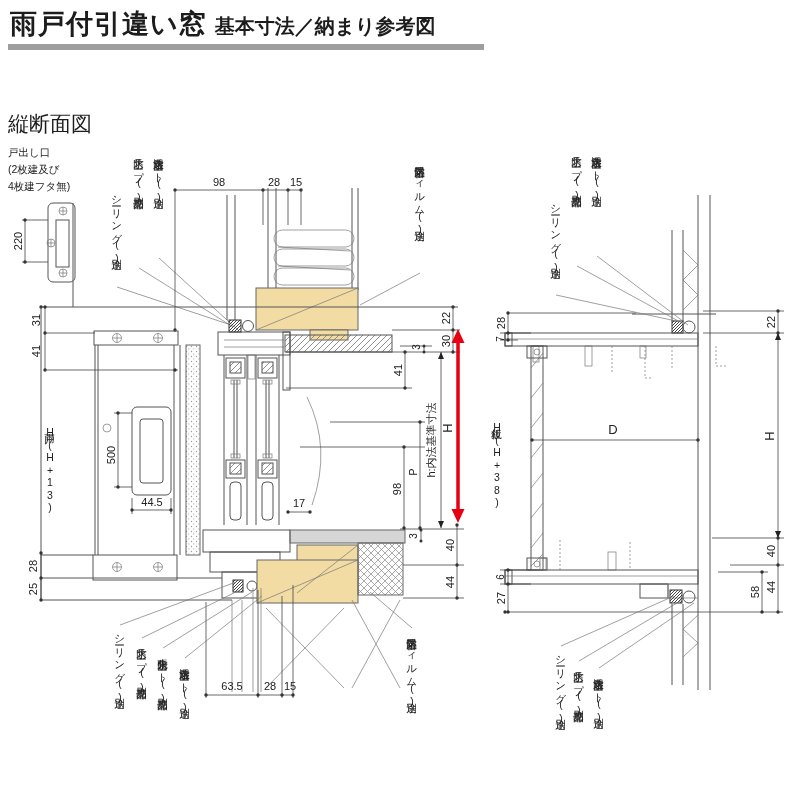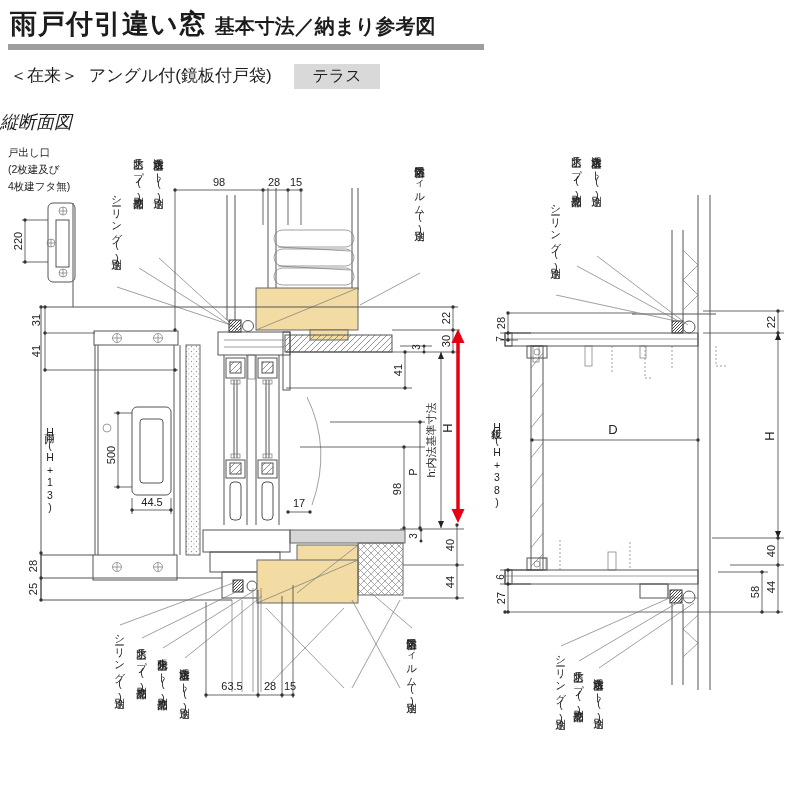--- a/index.html
+++ b/index.html
@@ -5,21 +5,21 @@
   html,body{margin:0;padding:0;background:#fff;width:800px;height:800px;overflow:hidden;
     font-family:"Liberation Sans","DejaVu Sans",sans-serif;color:#1c1c1c;}
   .page{position:relative;width:800px;height:792px;background:#fff;}
   .hdr-title{position:absolute;left:10px;top:6px;white-space:nowrap;}
   .hdr-title .main{font-size:27px;font-weight:bold;letter-spacing:1px;}
   .hdr-title .sub{font-size:20px;font-weight:bold;margin-left:8px;}
   .title-bar{position:absolute;left:8px;top:44px;width:476px;height:6px;background:#9e9e9e;}
   .subtitle{position:absolute;left:10px;top:64px;font-size:17px;white-space:nowrap;}
   .subtitle .mid{margin-left:6px;}
   .badge{display:inline-block;margin-left:18px;padding:2px 18px;font-size:16px;}
-  .section-label{position:absolute;left:0;top:110px;font-size:18px;font-style:italic;}
+  .section-label{position:absolute;left:8px;top:110px;font-size:21px;}
   svg{position:absolute;left:0;top:140px;}
   svg text{font-family:"Liberation Sans","DejaVu Sans",sans-serif;fill:#222;}
   .dim{font-size:11px;}
   .dimS{font-size:10px;}
   .lbl{font-size:10.5px;}
   .big{font-size:13px;}
   .vt{writing-mode:vertical-rl;text-orientation:upright;letter-spacing:0.5px;}
   .ln{stroke:#555;stroke-width:1;fill:none;}
   .thin{stroke:#777;stroke-width:0.7;fill:none;}
   .dimln{stroke:#444;stroke-width:0.8;fill:none;}
@@ -29,25 +29,20 @@
 </head>
 <body>
 
 <div class="page">
 
   <div class="hdr-title">
     <span class="main">雨戸付引違い窓</span><span class="sub">基本寸法／納まり参考図</span>
   </div>
   <div class="title-bar"></div>
 
-  <div class="subtitle">
-    <span>＜在来＞</span>
-    <span class="mid">アングル付(鏡板付戸袋)</span>
-    <span class="badge" style="background:#d9d9d9">テラス</span>
-  </div>
 
   <div class="section-label">縦断面図</div>
 
   <svg width="800" height="660" viewBox="0 0 800 660">
     <defs>
       <pattern id="hatch" width="6" height="6" patternUnits="userSpaceOnUse">
         <path d="M-1,7 L7,-1" stroke="#777" stroke-width="0.8"></path>
       </pattern>
       <pattern id="dense" width="3" height="3" patternUnits="userSpaceOnUse">
         <path d="M-0.5,3.5 L3.5,-0.5" stroke="#333" stroke-width="0.9"></path>

